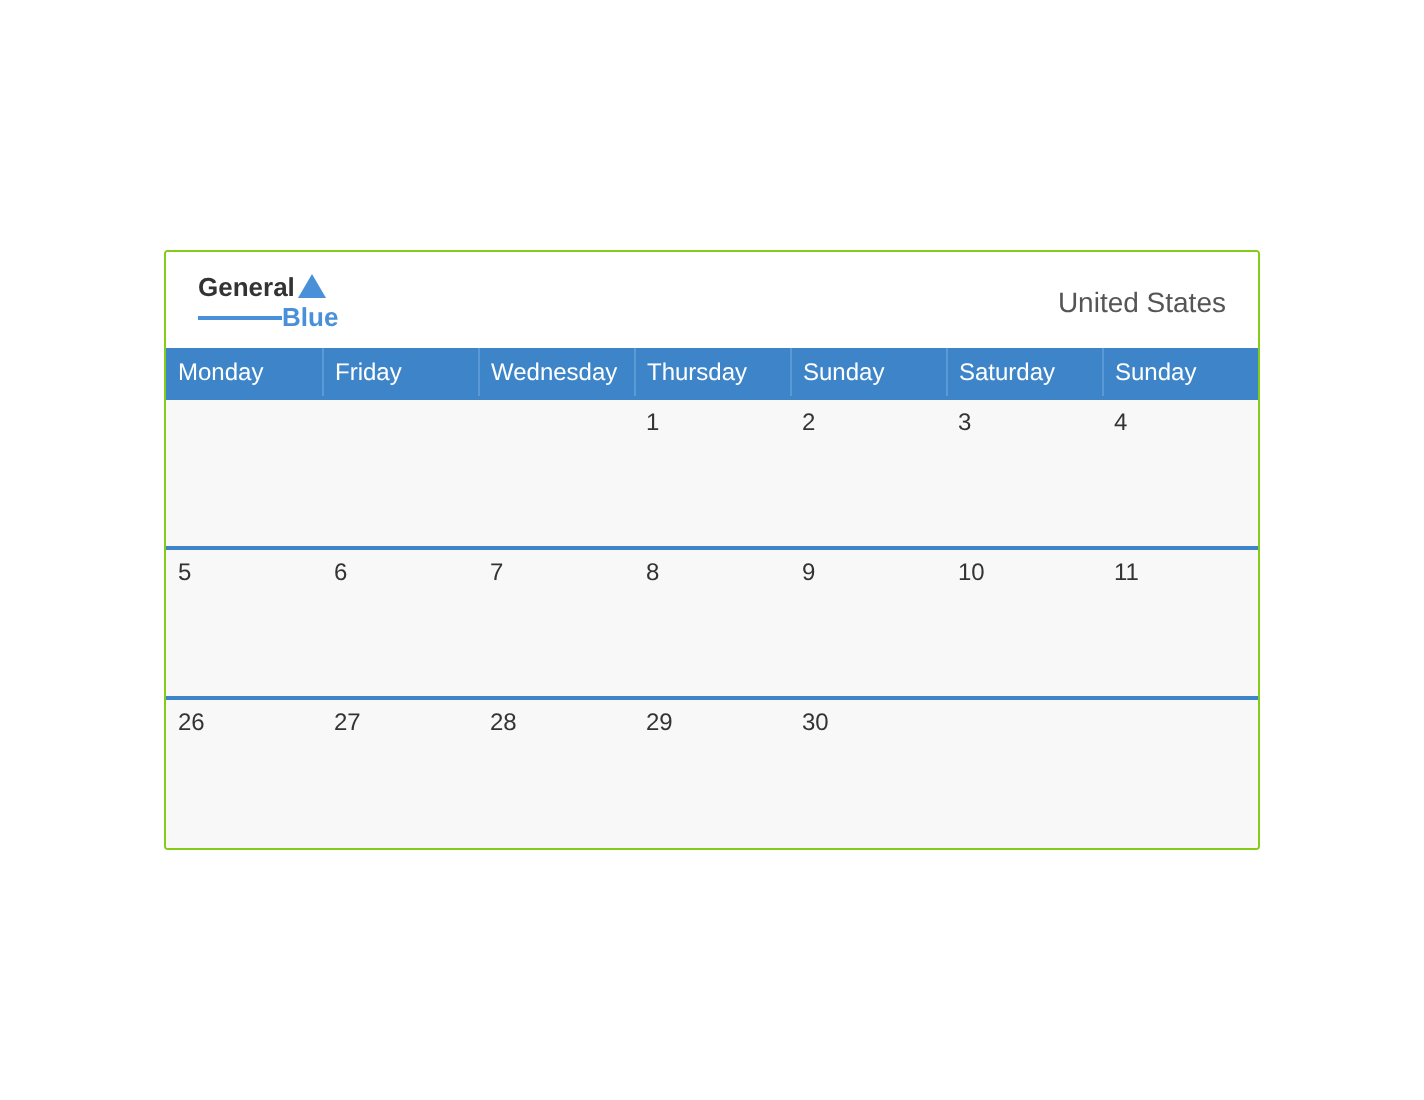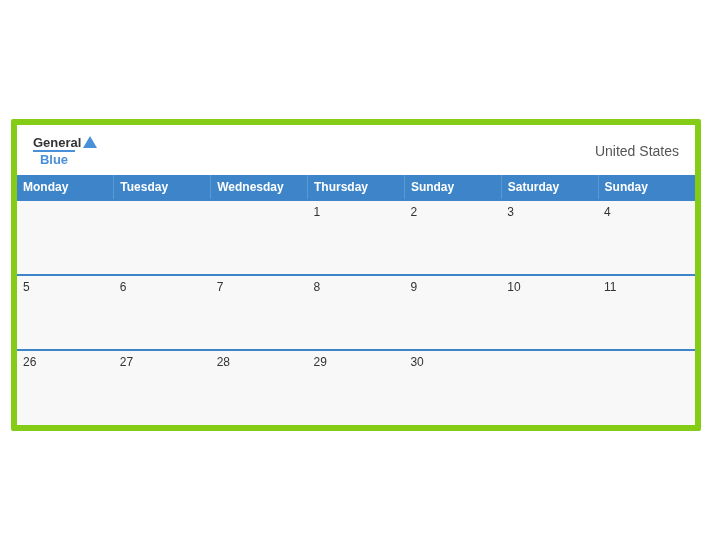--- a/index.html
+++ b/index.html
@@ -6,23 +6,23 @@
     body {
       width: 712px;
       height: 550px;
       background: #fff;
       font-family: Arial, sans-serif;
       display: flex;
       align-items: center;
       justify-content: center;
     }
     .calendar-container {
-      width: 690px;
+      width: 548px;
       background: #fff;
-      border: 6px solid #84cc16;
+      border: 1px solid #84cc16;
       border-radius: 2px;
       overflow: hidden;
     }
     .calendar-header {
       display: flex;
       align-items: center;
       justify-content: space-between;
       padding: 10px 16px 8px 16px;
       background: #fff;
     }
@@ -55,21 +55,21 @@
       color: #555;
     }
     .calendar-grid {
       width: 100%;
       border-collapse: collapse;
     }
     .calendar-grid thead tr th {
       background: #3d85c8;
       color: #fff;
       font-size: 12px;
-      font-weight: bold;
+      font-weight: normal;
       padding: 5px 6px;
       text-align: left;
       border-right: 1px solid #5a9ad4;
     }
     .calendar-grid thead tr th:last-child {
       border-right: none;
     }
     .calendar-grid tbody tr {
       border-top: 2px solid #3d85c8;
     }
@@ -114,32 +114,32 @@
 </head>
 <body>
 
 <div class="calendar-container">
   <div class="calendar-header">
     <div class="logo-wrapper">
       <div class="logo-row1">
         <span class="logo-text-general">General</span>
         <div class="logo-triangle"></div>
       </div>
-      <div style="display:flex;align-items:center;gap:0;flex-direction:column;">
+      <div style="display:flex;align-items:center;gap:0;">
         <div class="logo-line"></div>
         <span class="logo-text-blue" style="margin-left:0px;">Blue</span>
       </div>
     </div>
     <div class="calendar-region">United States</div>
   </div>
   <table class="calendar-grid">
     <thead>
       <tr>
         <th>Monday</th>
-        <th>Tuesday</th>
+        <th>Friday</th>
         <th>Wednesday</th>
         <th>Thursday</th>
         <th>Sunday</th>
         <th>Saturday</th>
         <th>Sunday</th>
       </tr>
     </thead>
     <tbody id="calendar-body">
     <tr>
           <td></td>

